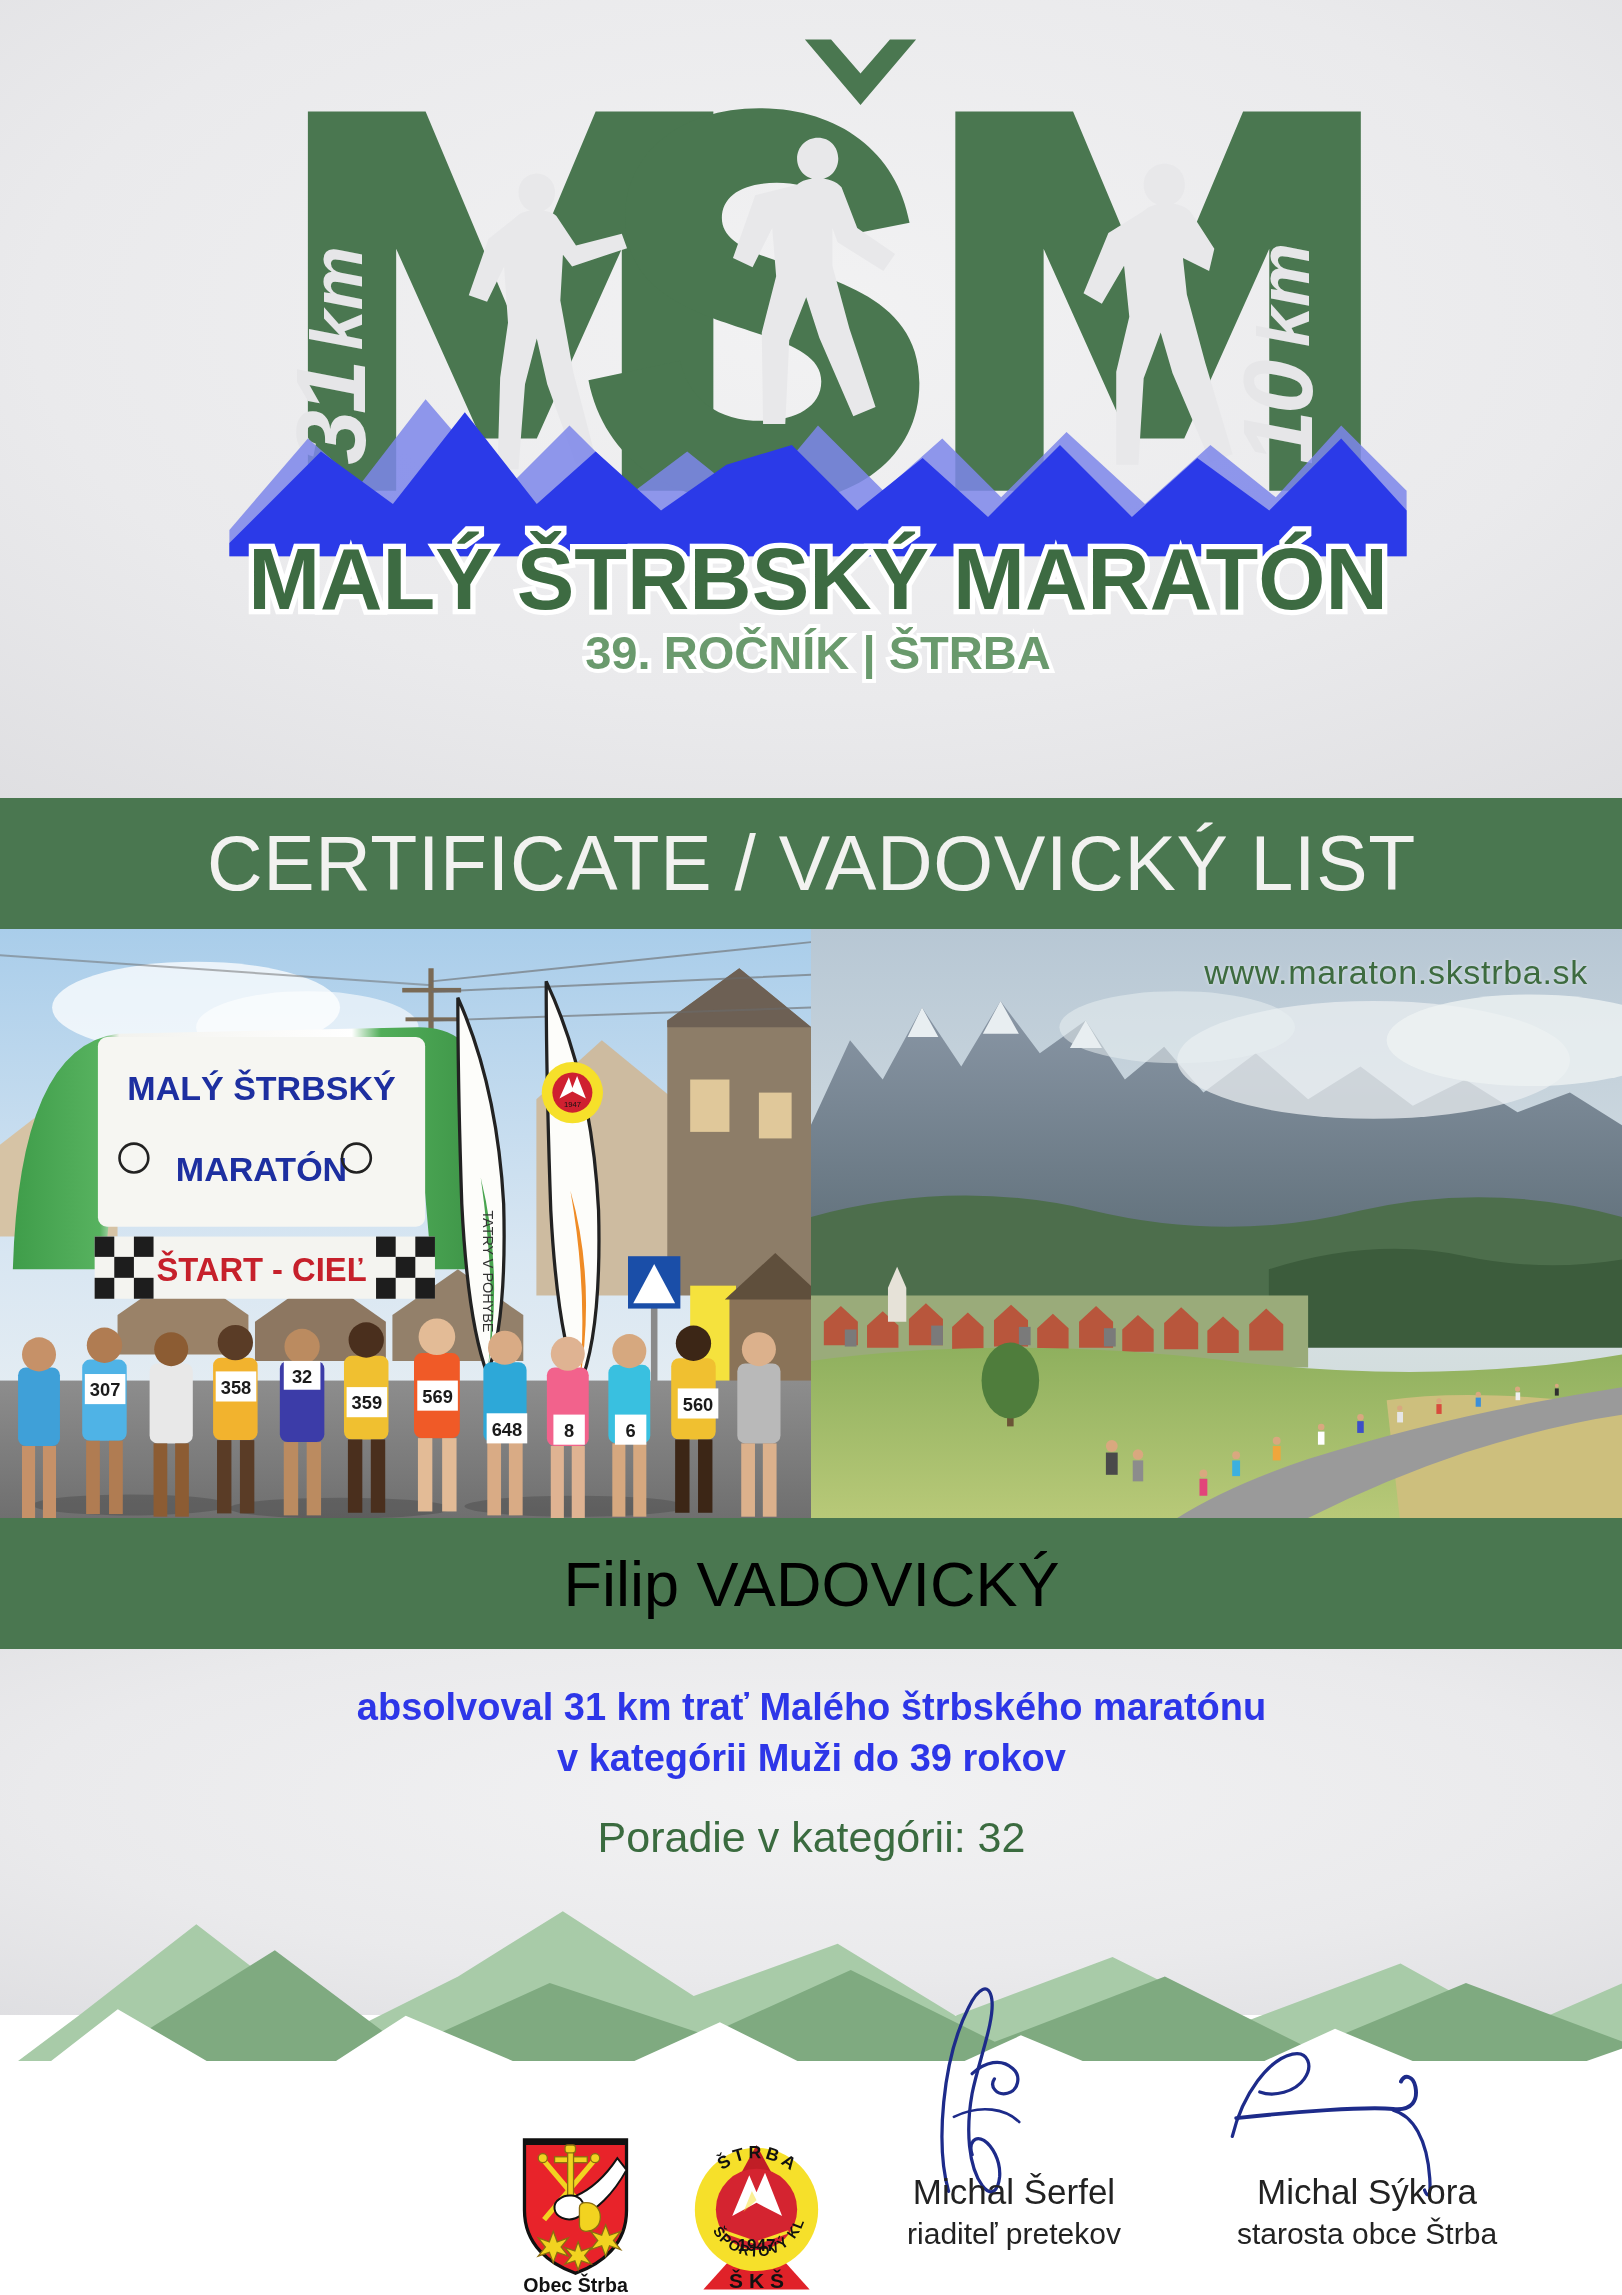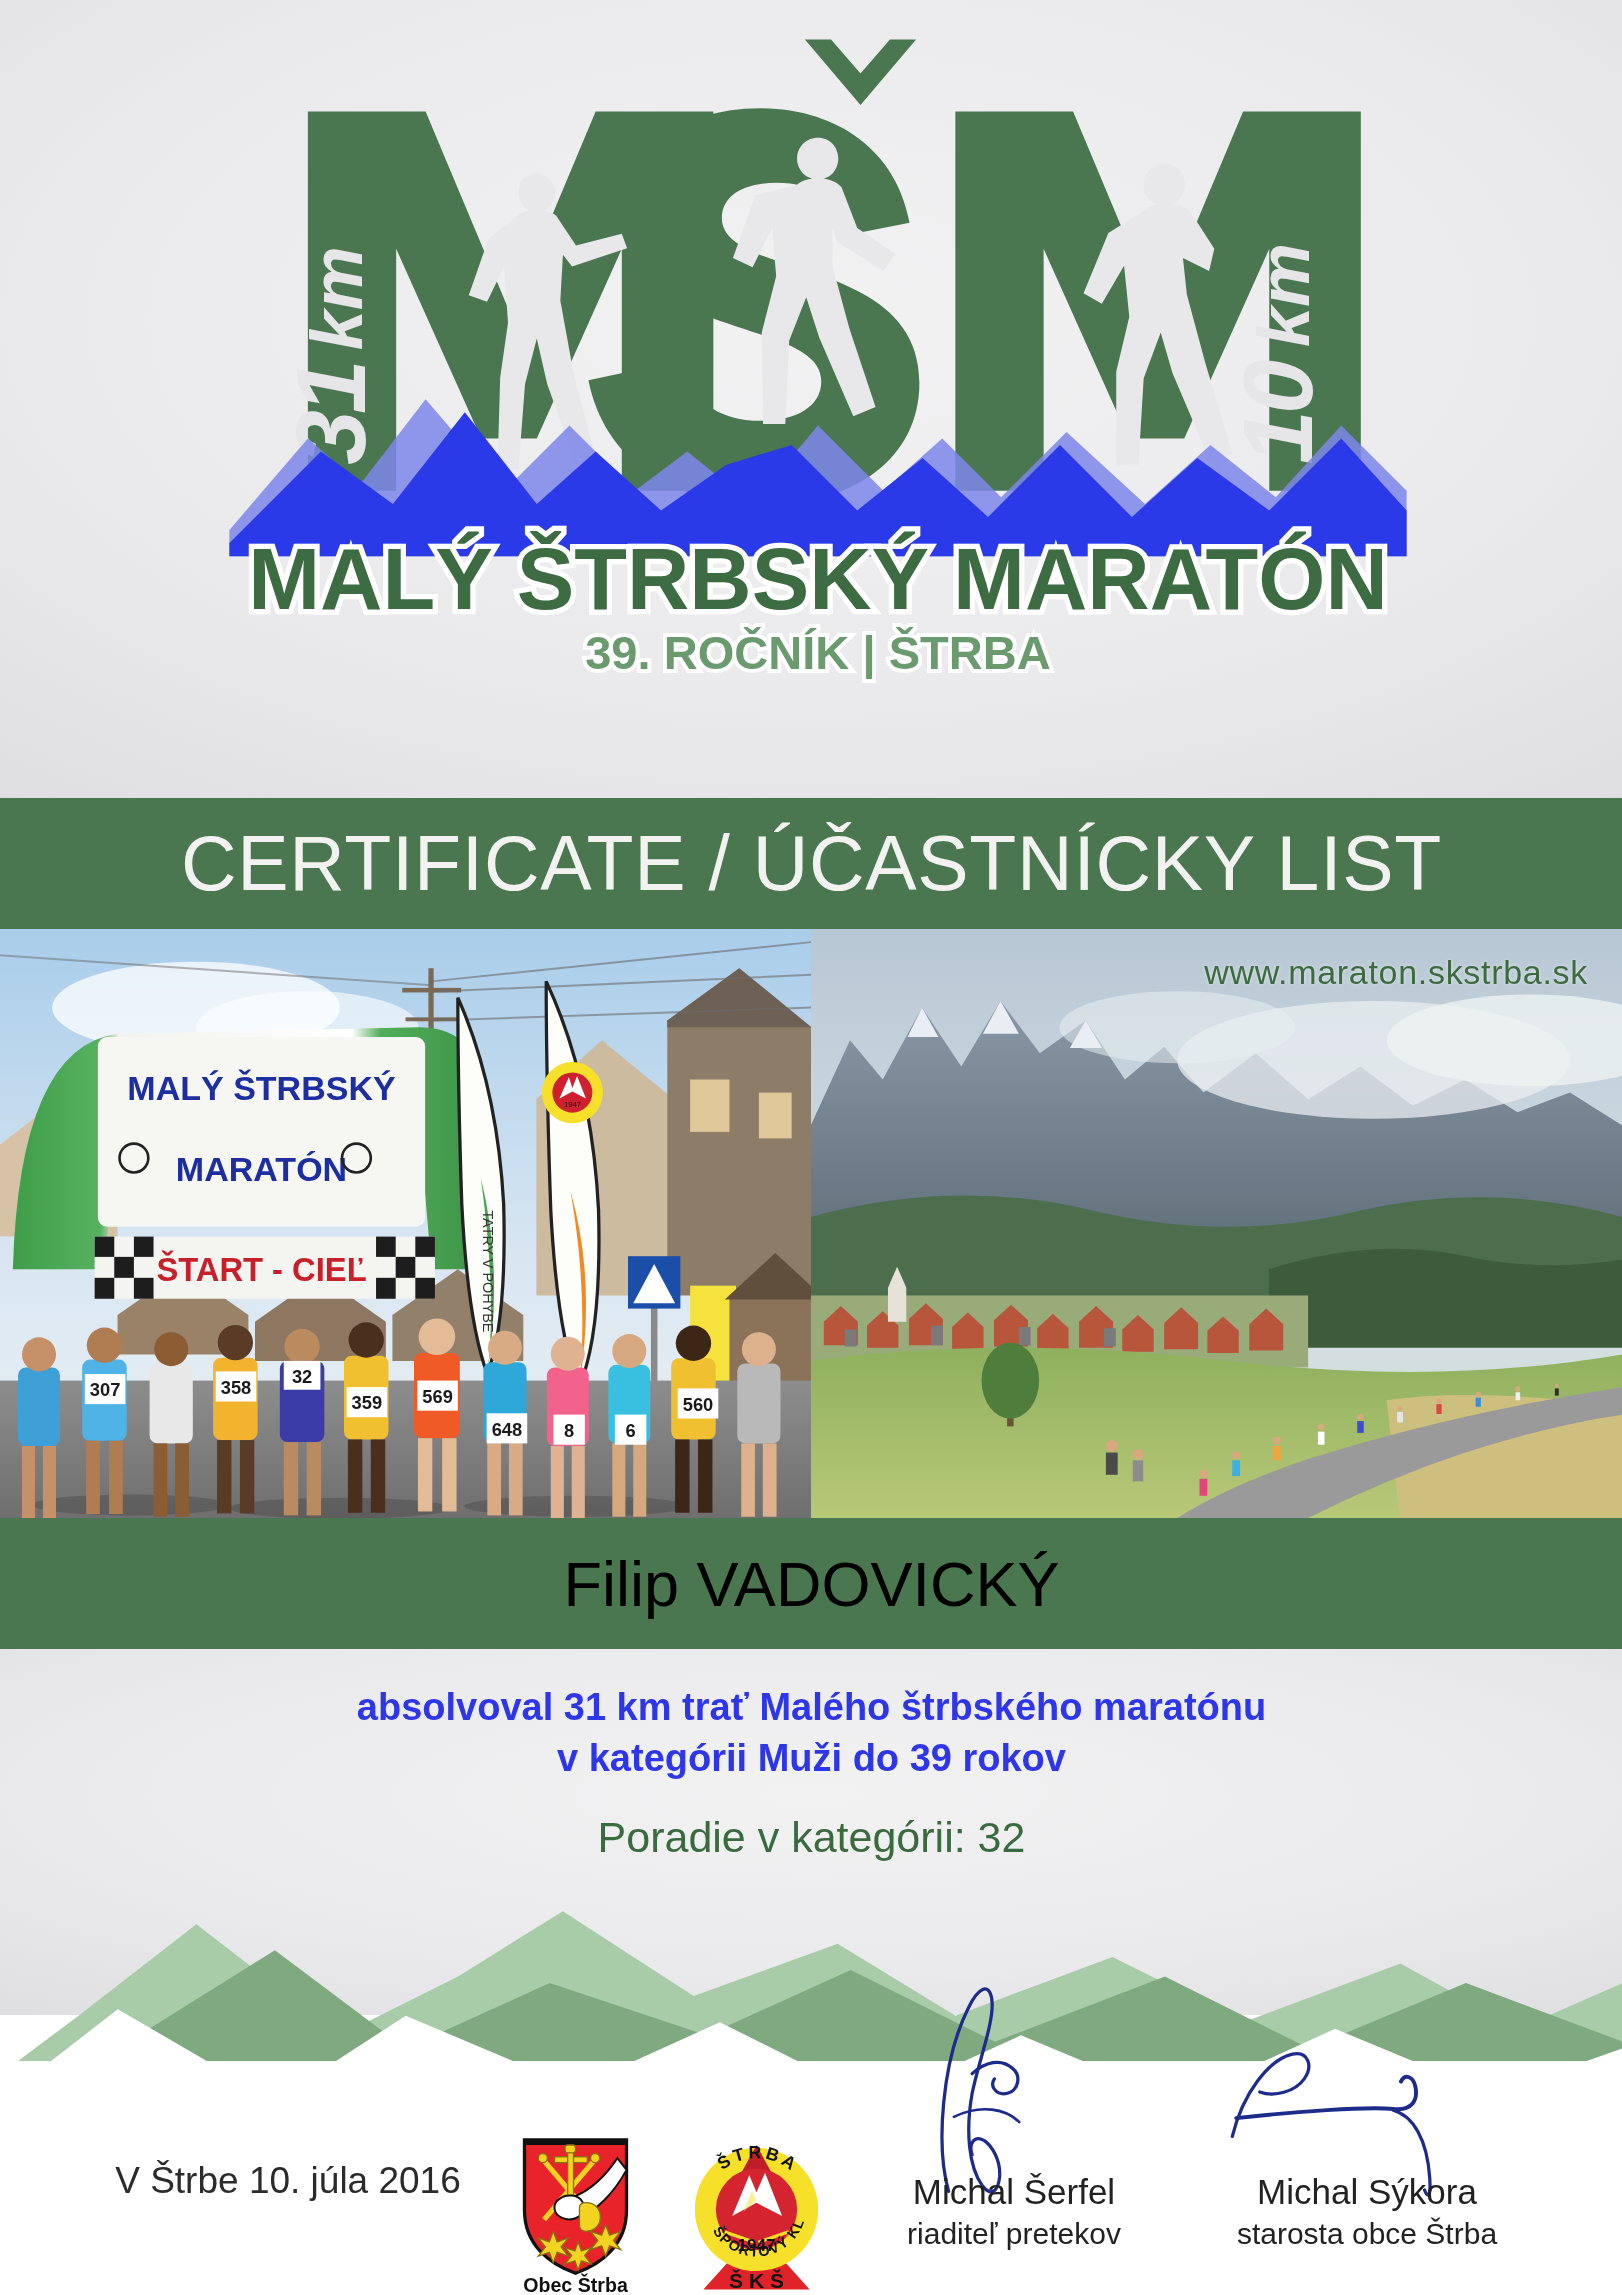--- a/index.html
+++ b/index.html
@@ -167,21 +167,21 @@
         </g>
 
         <text x="900" y="880" text-anchor="middle" font-family="Liberation Sans, sans-serif" font-size="132" font-weight="bold" fill="#3d6b42" stroke="#ffffff" stroke-width="16" paint-order="stroke">MALÝ ŠTRBSKÝ MARATÓN</text>
         <text x="900" y="972" text-anchor="middle" font-family="Liberation Sans, sans-serif" font-size="72" font-weight="bold" fill="#6a9a6d" stroke="#ffffff" stroke-width="12" paint-order="stroke">39. ROČNÍK | ŠTRBA</text>
       </svg>
 
     </div>
   </div>
 
   <div id="cert-banner">
-    <div class="txt">CERTIFICATE / ÚČASTNÍCKY LIST</div>
+    <div class="txt">CERTIFICATE / VADOVICKÝ LIST</div>
   </div>
 
   <div id="photo-strip">
 
     <div id="photo-left">
       <svg class="ph-svg" viewBox="0 0 1240 900" preserveAspectRatio="xMidYMid slice">
         <defs>
           <linearGradient id="skyg" x1="0" y1="0" x2="0" y2="1">
             <stop offset="0%" stop-color="#a9cdea"></stop>
               <stop offset="55%" stop-color="#d8e6f2"></stop>
@@ -548,21 +548,20 @@
     <path d="M0 330 L180 250 L420 100 L620 250 L840 150 L1080 230 L1300 130 L1520 240 L1780 140
              L2000 250 L2240 150 L2480 240 L2480 430 L0 430 Z" fill="#7faa80"></path>
 
     <path d="M0 430 L0 330 L180 190 L420 330 L620 200 L880 310 L1100 210 L1340 330 L1560 230 L1800 330
              L2040 220 L2280 320 L2480 250 L2480 430 Z" fill="#ffffff"></path>
   </svg>
 
   <div id="footer">
     <div id="footer-row">
 
-      <div class="f-date">V Štrbe 10. júla 2016</div>
 
       <svg class="f-logo1" viewBox="0 0 240 250">
         <path d="M42 10 H198 V118 C198 170 160 200 120 214 C80 200 42 170 42 118 Z" fill="#e8232a" stroke="#111" stroke-width="5"></path>
         <rect x="42" y="10" width="156" height="8" fill="#111"></rect>
 
         <g stroke="#f2d320" stroke-width="8" fill="none">
           <path d="M70 40 L148 132"></path>
             <path d="M150 40 L72 132"></path>
         </g>
         <g fill="#f2d320" stroke="#8a6d10" stroke-width="2">

